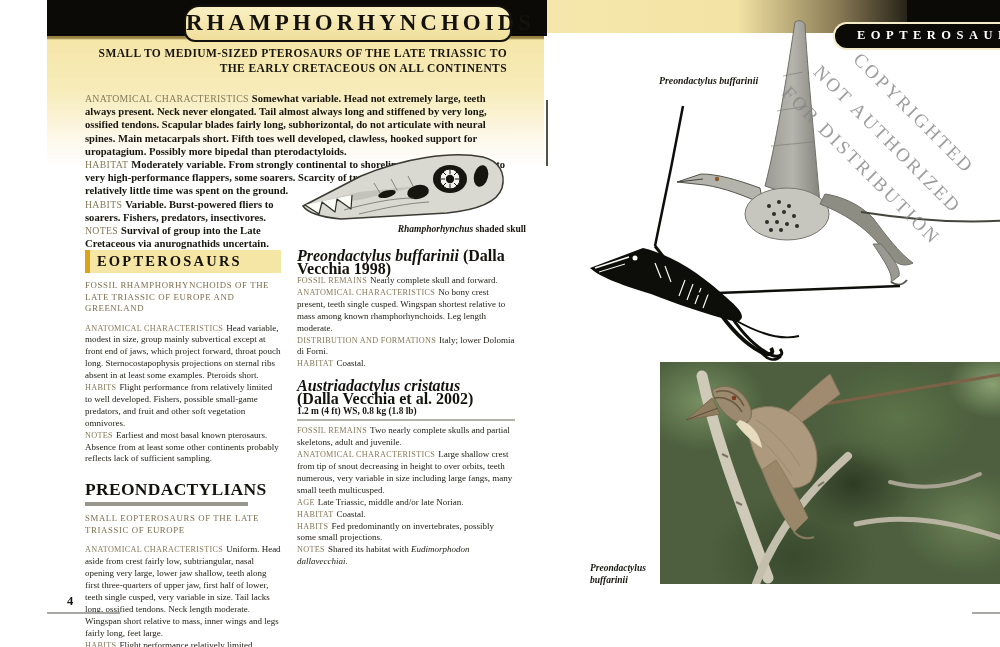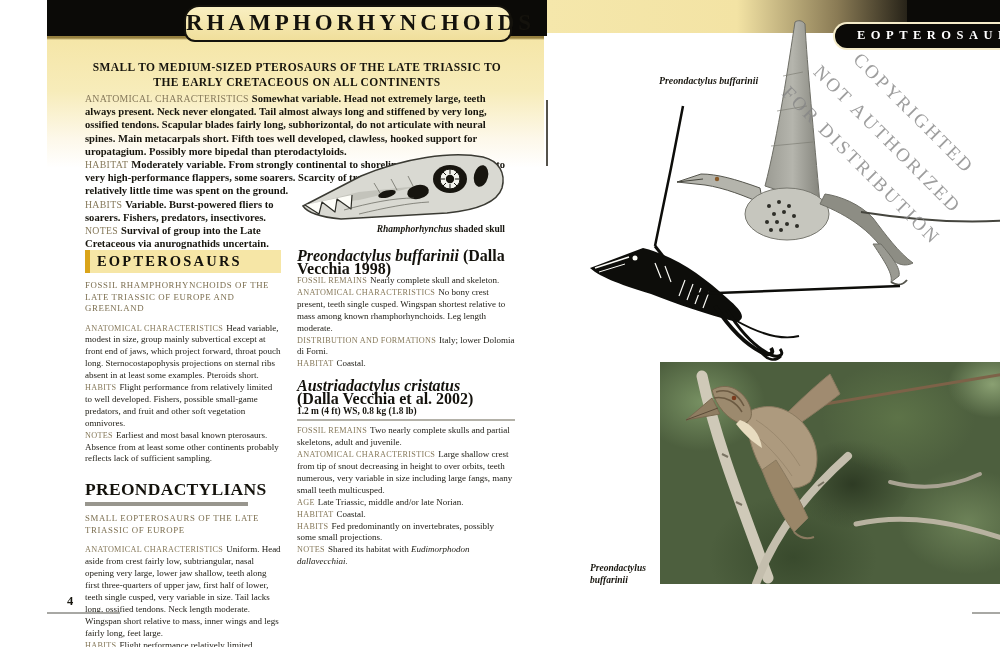--- a/index.html
+++ b/index.html
@@ -6,30 +6,30 @@
   #spread{position:relative;width:1000px;height:647px;background:#fff;overflow:hidden;
           font-family:"Liberation Serif",serif;color:#17150e;margin-left:47px;}
   
   .banner{position:absolute;left:0;top:0;width:500px;height:36px;background:#0b0a07;}
   .title-box{position:absolute;left:137px;top:5px;width:324px;height:33px;
     background:linear-gradient(180deg,#f9efc2,#f0df9b);border:2px solid #14120c;
     border-radius:15px 15px 11px 11px;text-align:center;font-weight:bold;font-size:23px;
     letter-spacing:4px;line-height:32px;color:#14120c;}
   .cream-band{position:absolute;left:0;top:36px;width:497px;height:132px;
     background:linear-gradient(180deg,#96803f 0,#96803f 2px,#f5e6a8 4px,#f7ecba 42%,#fdf8ea 78%,#fff 100%);}
-  .subtitle{position:absolute;left:40px;top:60px;width:420px;text-align:center;font-weight:bold;
+  .subtitle{position:absolute;left:40px;top:46px;width:420px;text-align:right;font-weight:bold;
     font-size:11.5px;line-height:15px;letter-spacing:.4px;}
   .intro{position:absolute;left:38px;top:92px;width:432px;font-weight:bold;
     font-size:10.6px;line-height:13.2px;}
   .intro p{margin:0;}
   .lbl{color:#86795a;font-weight:normal;letter-spacing:.3px;margin-right:3px;}
   .intro .lbl{font-size:9.8px;}
   .p2{width:430px;} .p3{width:222px;} .p4{width:222px;}
   .skull-fig{position:absolute;left:252px;top:148px;width:212px;height:78px;}
-  .skull-cap{position:absolute;left:286px;top:224px;width:172px;text-align:right;
+  .skull-cap{position:absolute;left:307px;top:224px;width:172px;text-align:right;
     font-size:9.5px;font-weight:bold;}
   .col-left{position:absolute;left:38px;top:250px;width:196px;}
   .col-mid{position:absolute;left:250px;top:250px;width:218px;}
   .eo-box{background:#f6e6a6;border-left:5px solid #daa41a;font-weight:bold;font-size:14.5px;
     letter-spacing:2.2px;padding:3px 0 3px 7px;color:#14120c;}
   .col-sub{margin-top:7px;color:#7c6f50;font-size:8.8px;line-height:11.5px;letter-spacing:.6px;}
   .colp{font-size:9px;line-height:11.9px;color:#1c1a12;margin:0;}
   .colp .lbl{font-size:8.2px;}
   .para{margin-top:8px;}
   .h2{font-size:17.5px;font-weight:bold;letter-spacing:.3px;margin-top:15px;color:#14120c;line-height:19px;}
@@ -130,21 +130,21 @@
     <div class="h2-bar"></div>
     <div class="col-sub">SMALL EOPTEROSAURS OF THE LATE TRIASSIC OF EUROPE</div>
     <p class="colp para"><span class="lbl">ANATOMICAL CHARACTERISTICS</span><span>Uniform. Head aside from crest fairly low, subtriangular, nasal opening very large, lower jaw shallow, teeth along first three-quarters of upper jaw, first half of lower, teeth single cusped, very variable in size. Tail lacks long, ossified tendons. Neck length moderate. Wingspan short relative to mass, inner wings and legs fairly long, feet large.</span></p>
     <p class="colp"><span class="lbl">HABITS</span><span>Flight performance relatively limited.</span></p>
 
   </div>
 
   <div class="col-mid">
     <div>
       <div class="sp-head"><span class="sp-name">Preondactylus buffarinii</span><span> (Dalla Vecchia 1998)</span></div>
-      <p class="colp"><span class="lbl">FOSSIL REMAINS</span><span>Nearly complete skull and skeleton.</span></p>
+      <p class="colp"><span class="lbl">FOSSIL REMAINS</span><span>Nearly complete skull and forward.</span></p>
       <p class="colp"><span class="lbl">ANATOMICAL CHARACTERISTICS</span><span>No bony crest present, teeth single cusped. Wingspan shortest relative to mass among known rhamphorhynchoids. Leg length moderate.</span></p>
       <p class="colp"><span class="lbl">DISTRIBUTION AND FORMATIONS</span><span>Italy; lower Dolomia di Forni.</span></p>
       <p class="colp"><span class="lbl">HABITAT</span><span>Coastal.</span></p>
     </div>
     <div class="entry2">
       <div class="sp-head"><span class="sp-name">Austriadactylus cristatus</span><br><span>(Dalla Vecchia et al. 2002)</span></div>
       <div class="sp-stats">1.2 m (4 ft) WS, 0.8 kg (1.8 lb)</div>
       <p class="colp"><span class="lbl">FOSSIL REMAINS</span><span>Two nearly complete skulls and partial skeletons, adult and juvenile.</span></p>
       <p class="colp"><span class="lbl">ANATOMICAL CHARACTERISTICS</span><span>Large shallow crest from tip of snout decreasing in height to over orbits, teeth numerous, very variable in size including large fangs, many small teeth multicusped.</span></p>
       <p class="colp"><span class="lbl">AGE</span><span>Late Triassic, middle and/or late Norian.</span></p>

